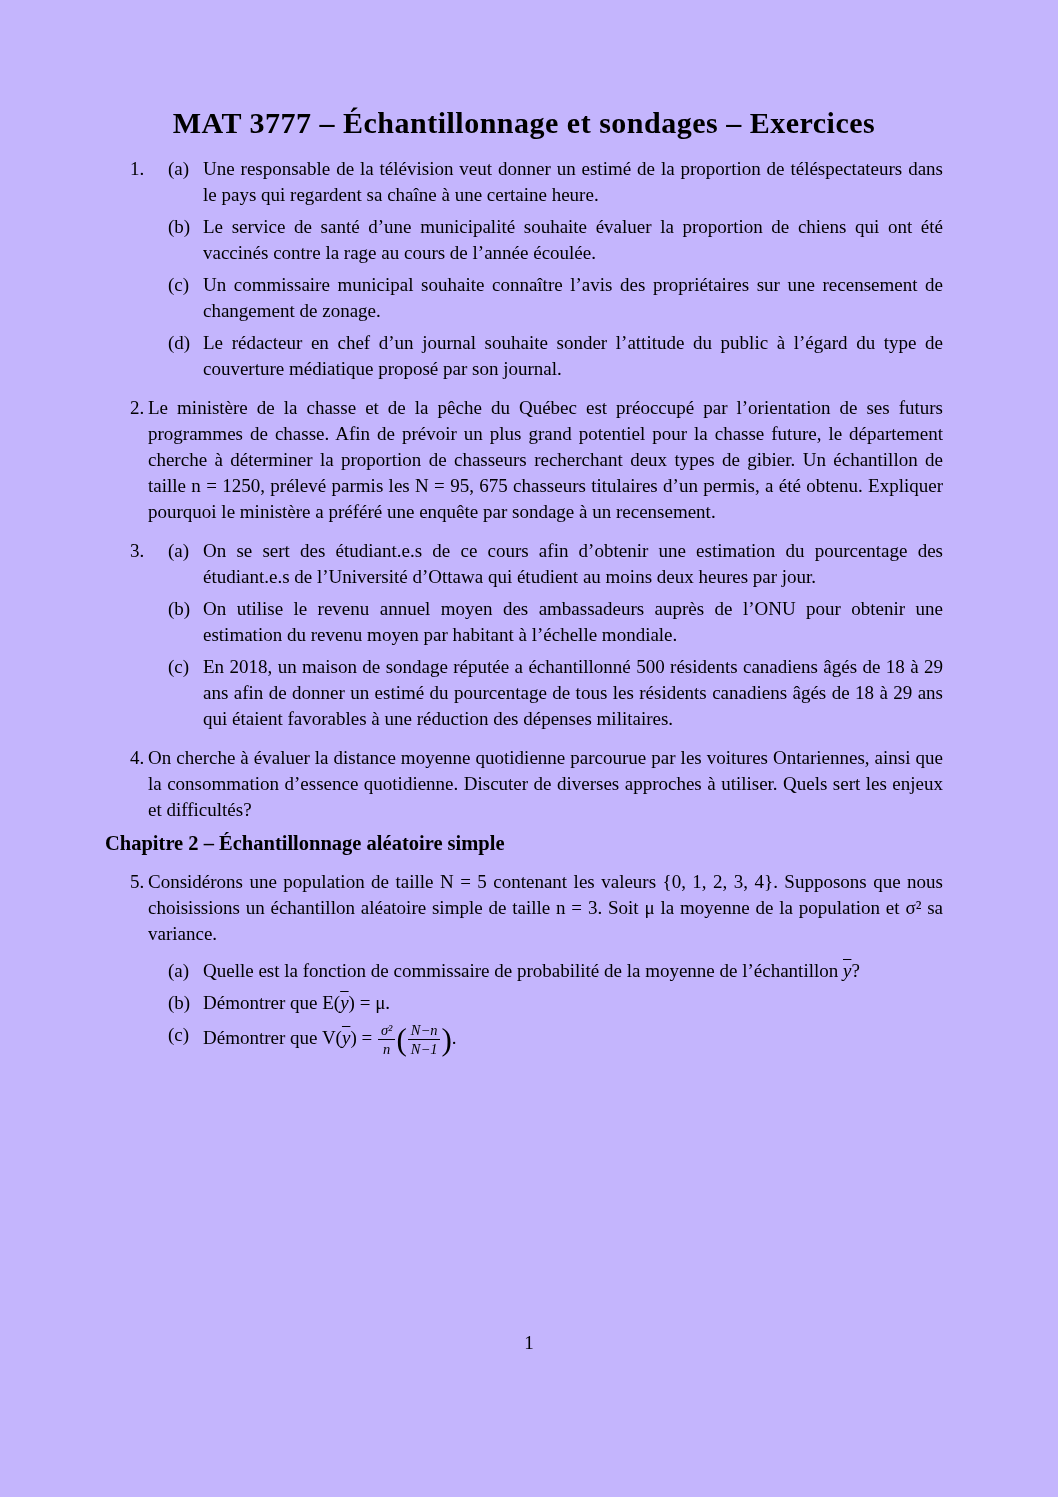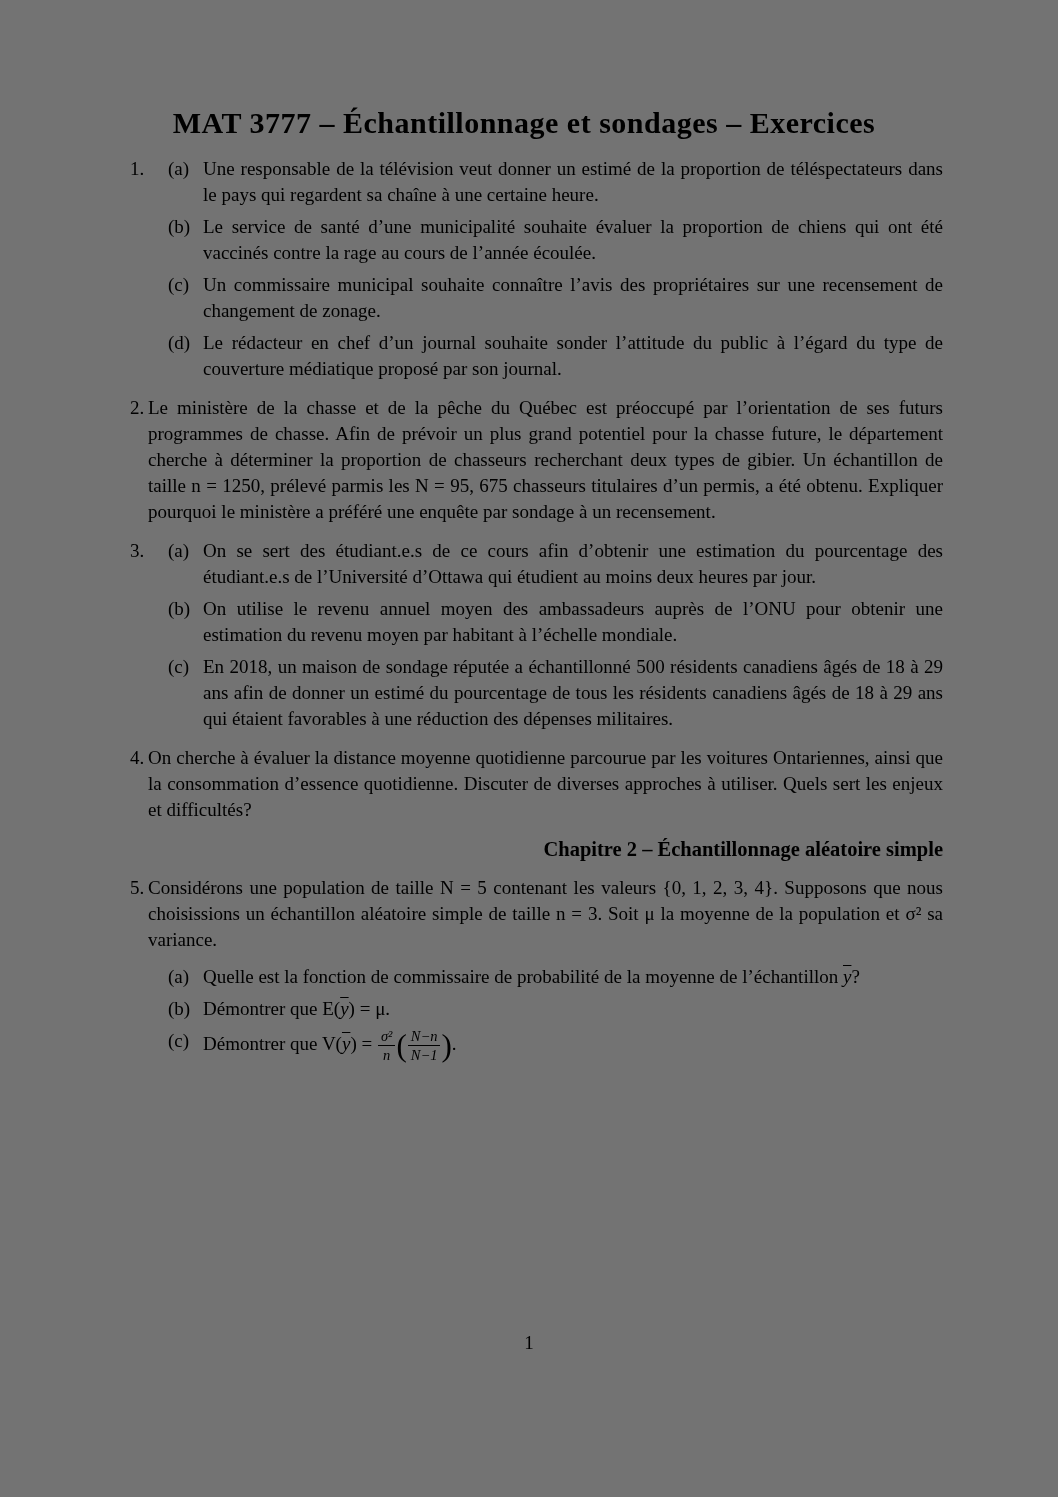--- a/index.html
+++ b/index.html
@@ -1,21 +1,21 @@
 <!DOCTYPE html>
 <html><head>
 <meta charset="utf-8">
 <style>
   html, body { margin: 0; padding: 0; background: #e8e8e8; }
   .page {
     position: relative;
     width: 1058px;
     height: 1497px;
     margin: 0 auto;
-    background: #737373;
+    background: #c4b5fd;
     color: #000000;
     font-family: "Liberation Serif", "DejaVu Serif", serif;
     font-size: 19px;
     line-height: 26px;
     overflow: hidden;
   }
   .content {
     position: absolute;
     left: 105px;
     top: 0;
@@ -30,21 +30,21 @@
     font-weight: bold;
     letter-spacing: 0.5px;
   }
   .chapter-heading {
     margin: 0;
     font-size: 20.5px;
     line-height: 26px;
     font-weight: bold;
   }
   .chapter-heading.first { margin-top: 70px; }
-  .chapter-heading.second { margin-top: 13px; text-align: right; }
+  .chapter-heading.second { margin-top: 7px; }
   .exercise {
     position: relative;
     margin-top: 13px;
     padding-left: 43px;
     text-align: justify;
   }
   .exercise > .enum-label {
     position: absolute;
     left: 25px;
     top: 0;

